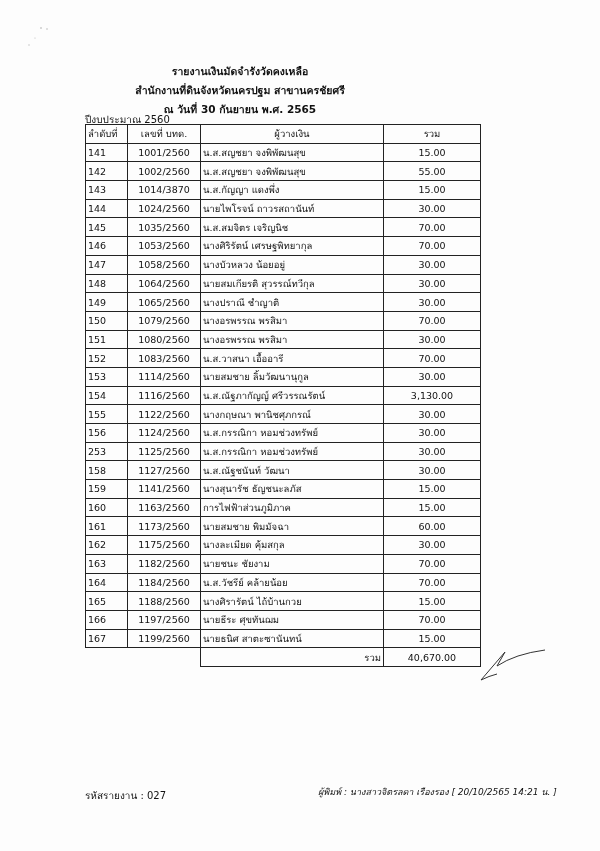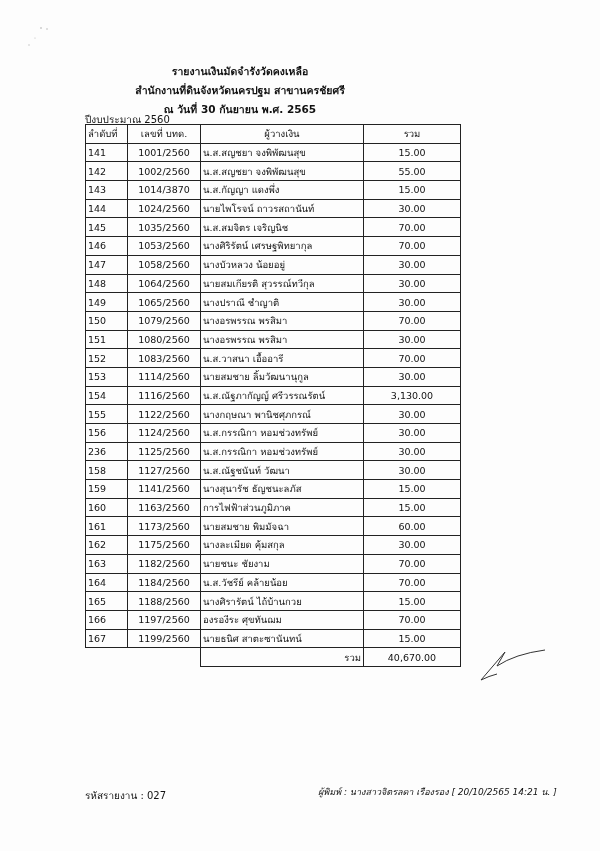--- a/index.html
+++ b/index.html
@@ -13,21 +13,21 @@
     table.report {
       position: absolute; top: 124px; left: 85px; border-collapse: collapse;
       font-size: 9.5px;
     }
     table.report td, table.report th {
       border: 1px solid #222; height: 18.7px; padding: 0 2px; box-sizing: border-box;
       font-weight: normal;
     }
     .c-seq { width: 42px; text-align: left; }
     .c-doc { width: 73px; text-align: center; }
-    .c-name { width: 163px; text-align: left; }
+    .c-name { width: 183px; text-align: left; }
     .c-total { width: 97px; text-align: center; }
     table.report th.c-name { text-align: center; }
     table.report th.c-total { text-align: center; }
     tr.sum td.blank { border: none; }
     tr.sum td.sum-label { text-align: right; border-bottom: 1.5px solid #222; }
     tr.sum td.sum-value { border-bottom: 1.5px solid #222; }
     .footer-left { position: absolute; top: 788px; left: 85px; font-size: 10px; }
     .footer-right { position: absolute; top: 785px; left: 318px; font-size: 9px; font-style: italic; }
     .signature { position: absolute; top: 640px; left: 475px; }
     .specks { position: absolute; top: 20px; left: 15px; }
@@ -152,21 +152,21 @@
         <td class="c-name">นางกฤษณา  พานิชศุภกรณ์</td>
         <td class="c-total">30.00</td>
       </tr>
       <tr>
         <td class="c-seq">156</td>
         <td class="c-doc">1124/2560</td>
         <td class="c-name">น.ส.กรรณิกา  หอมช่วงทรัพย์</td>
         <td class="c-total">30.00</td>
       </tr>
       <tr>
-        <td class="c-seq">236</td>
+        <td class="c-seq">253</td>
         <td class="c-doc">1125/2560</td>
         <td class="c-name">น.ส.กรรณิกา  หอมช่วงทรัพย์</td>
         <td class="c-total">30.00</td>
       </tr>
       <tr>
         <td class="c-seq">158</td>
         <td class="c-doc">1127/2560</td>
         <td class="c-name">น.ส.ณัฐชนันท์  วัฒนา</td>
         <td class="c-total">30.00</td>
       </tr>
@@ -208,21 +208,21 @@
       </tr>
       <tr>
         <td class="c-seq">165</td>
         <td class="c-doc">1188/2560</td>
         <td class="c-name">นางศิรารัตน์  ไถ้บ้านกวย</td>
         <td class="c-total">15.00</td>
       </tr>
       <tr>
         <td class="c-seq">166</td>
         <td class="c-doc">1197/2560</td>
-        <td class="c-name">องรองีระ  ศุขทันฌม</td>
+        <td class="c-name">นายธีระ  ศุขทันฌม</td>
         <td class="c-total">70.00</td>
       </tr>
       <tr>
         <td class="c-seq">167</td>
         <td class="c-doc">1199/2560</td>
         <td class="c-name">นายธนิศ  สาตะซานันทน์</td>
         <td class="c-total">15.00</td>
       </tr>
     </tbody>
   <tfoot>

